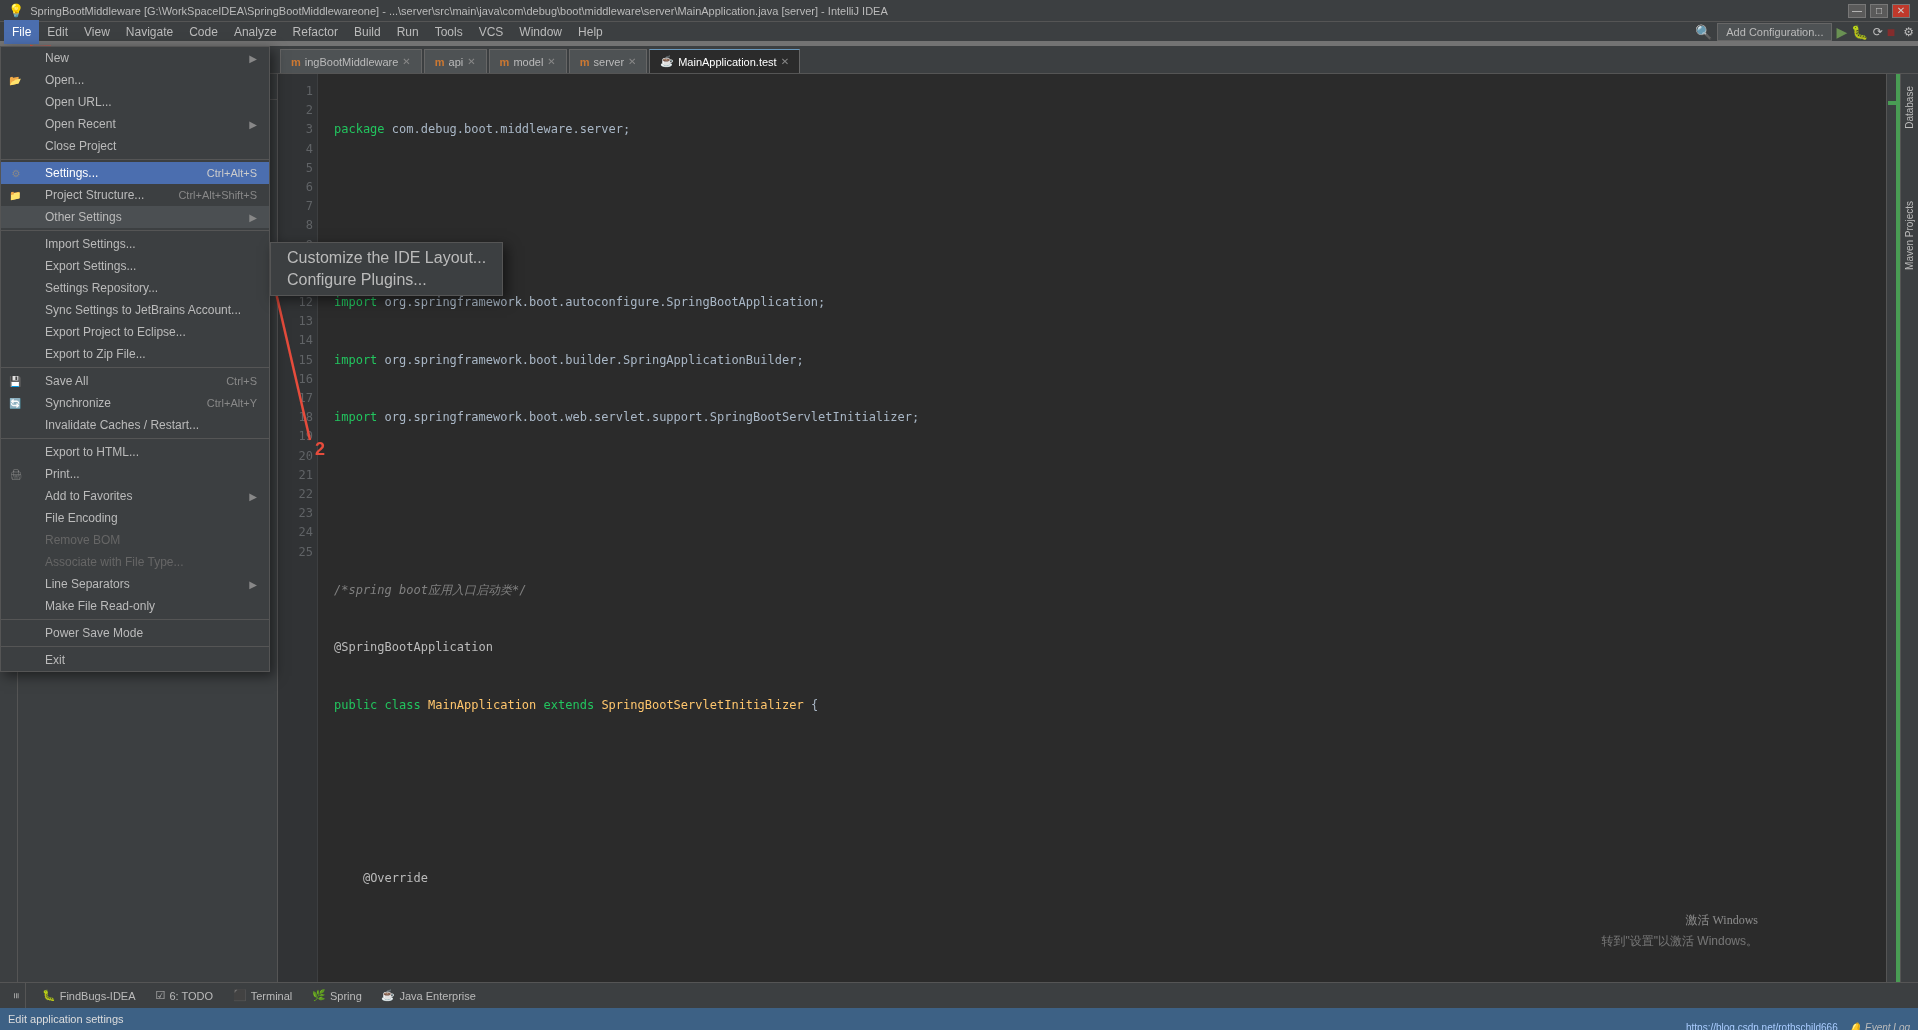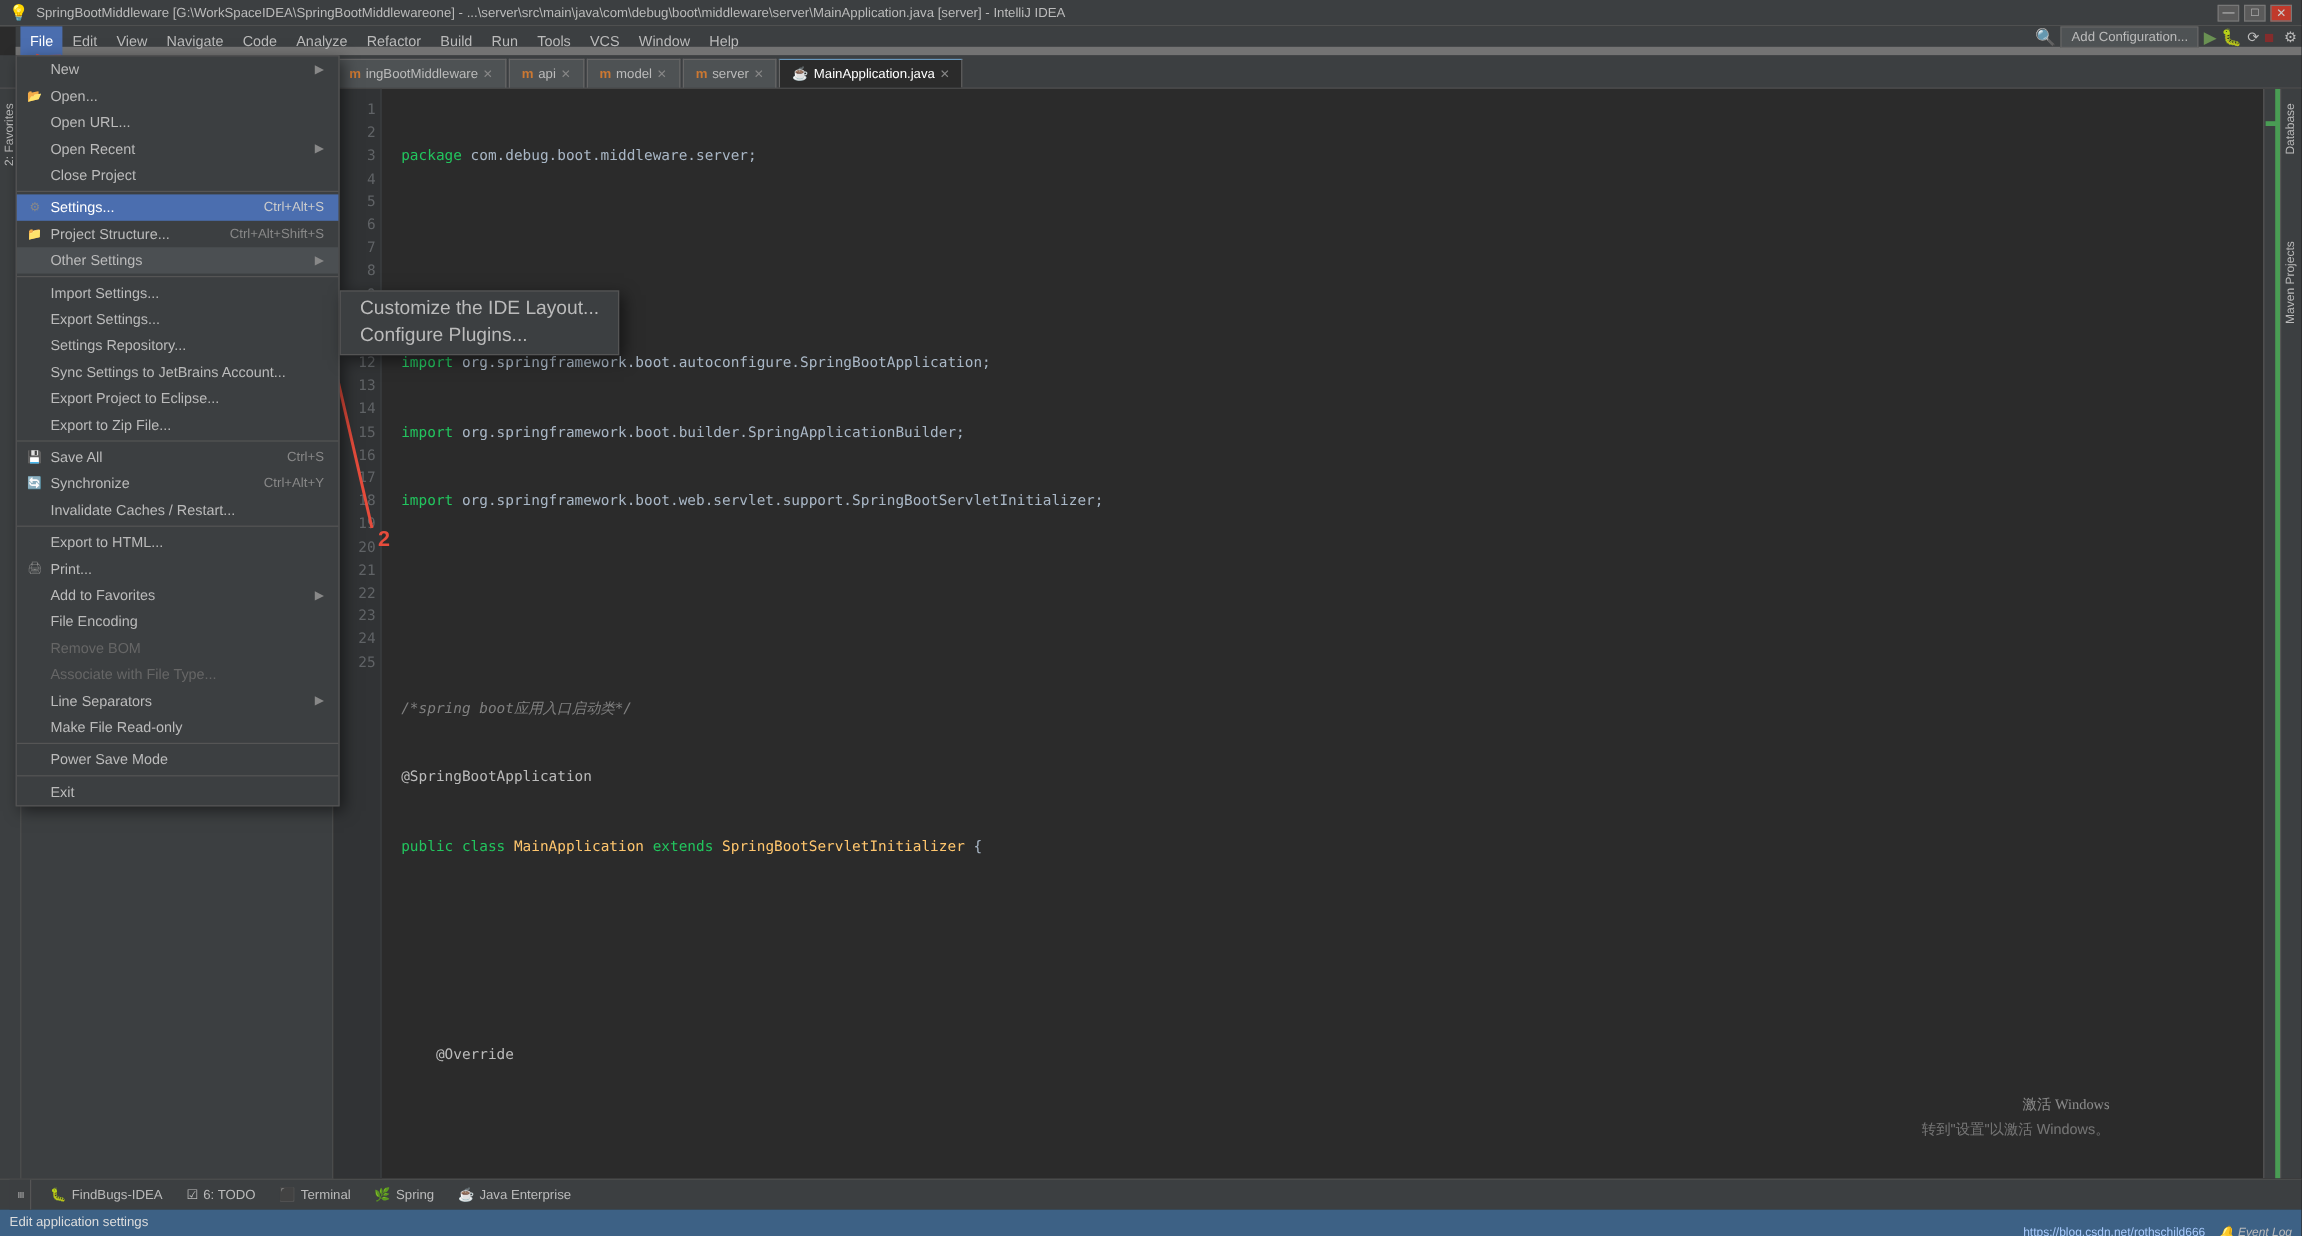--- a/index.html
+++ b/index.html
@@ -45,25 +45,24 @@
       align-items: center;
       justify-content: center;
       cursor: pointer;
     }
 
     
     #menu-bar {
       background: #3c3f41;
       height: 24px;
       display: flex;
-      align-items: flex-start;
+      align-items: center;
       padding: 0 4px;
-      border-bottom: 7px solid #737373;
+      border-bottom: 5px solid #737373;
       position: relative;
-      margin-left: 13px;
     }
     .menu-item {
       padding: 2px 8px;
       cursor: pointer;
       color: #bbb;
       font-size: 12px;
       height: 24px;
       display: flex;
       align-items: center;
     }
@@ -86,21 +85,21 @@
       position: absolute;
       top: 24px;
       left: 0;
       background: #3c3f41;
       border: 1px solid #555;
       min-width: 270px;
       z-index: 1000;
       box-shadow: 4px 4px 12px rgba(0,0,0,0.5);
     }
     .dropdown-item {
-      padding: 4px 12px 4px 28px;
+      padding: 4px 12px 4px 44px;
       cursor: pointer;
       color: #bbb;
       font-size: 12px;
       display: flex;
       align-items: center;
       justify-content: space-between;
       position: relative;
       height: 22px;
     }
     .dropdown-item.highlighted {
@@ -529,21 +528,21 @@
       <span>model</span>
       <span class="tab-close">✕</span>
     </div>
     <div class="tab">
       <span class="tab-icon" style="color:#cc7832; font-weight:bold;">m</span>
       <span>server</span>
       <span class="tab-close">✕</span>
     </div>
     <div class="tab active">
       <span class="tab-icon">☕</span>
-      <span>MainApplication.java</span>
+      <span>MainApplication.test</span>
       <span class="tab-close">✕</span>
     </div>
   </div>
 
   <div id="main-layout" style="height: calc(1030px - 22px - 24px - 26px - 28px - 22px); display:flex;">
 
     <div style="width:18px; background:#3c3f41; border-right:1px solid #555; display:flex; flex-direction:column; align-items:center; justify-content:flex-start; padding-top:8px;">
       <div style="writing-mode:vertical-rl; font-size:10px; color:#bbb; cursor:pointer; padding:4px 2px; transform:rotate(180deg);">2: Favorites</div>
     </div>
 

